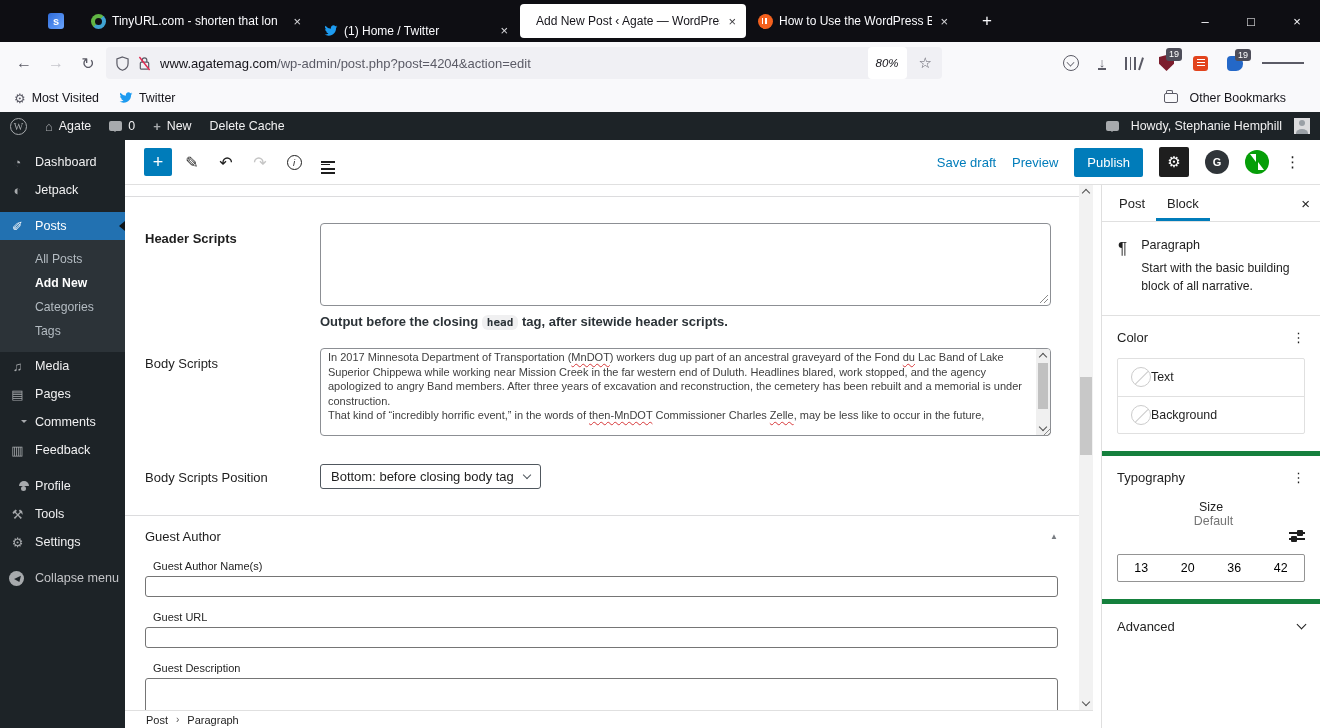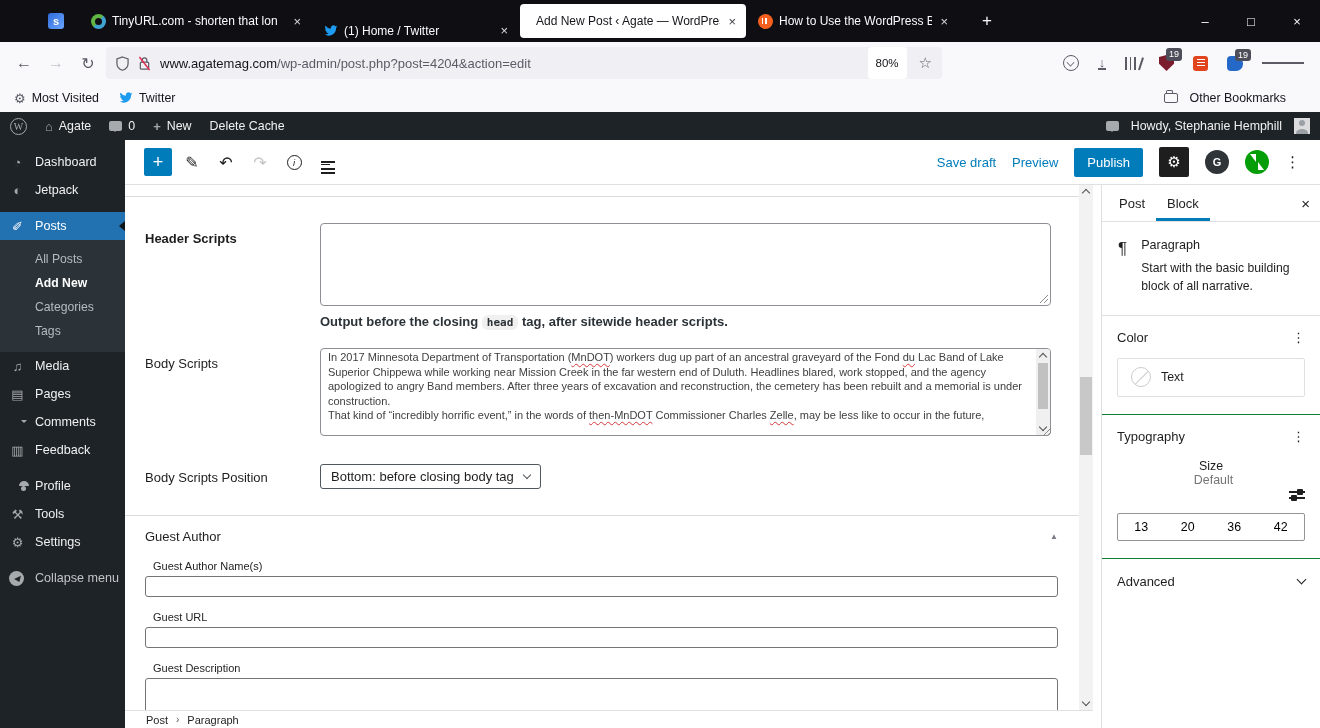--- a/index.html
+++ b/index.html
@@ -31,21 +31,21 @@
   
   .navbar { height:42px; background:#f9f9fb; display:flex; align-items:center; padding:0 8px; flex:0 0 auto; }
   .nav-btn { width:32px; height:32px; display:flex; align-items:center; justify-content:center;
     font-size:16px; color:#5b5b66; }
   .nav-btn.disabled { color:#c6c6cc; }
   .urlbar { width:836px; height:32px; background:#f0f0f4; border-radius:4px; display:flex;
     align-items:center; padding:0 10px; margin-left:2px; }
   .url-icon { margin-right:9px; display:flex; align-items:center; }
   .url-text { flex:1; font-size:13px; color:#5b5b66; overflow:hidden; white-space:nowrap; }
   .url-domain { color:#15141a; }
-  .zoom-badge { background:#fff; border-radius:4px; font-size:11.5px; color:#15141a; padding:10px 8px; margin-right:12px; }
+  .zoom-badge { background:#fff; border-radius:4px; font-size:11.5px; color:#15141a; padding:10px 8px; margin-right:12px;font-style:italic; }
   .star { font-size:15px; color:#5b5b66; }
   .nav-right { margin-left:auto; display:flex; align-items:center; gap:19px; padding-right:8px; }
   .ext { position:relative; display:flex; align-items:center; justify-content:center; }
   .badge { position:absolute; top:-7px; right:-8px; background:#4e4e5a; color:#fff; font-size:9px;
     padding:1px 3px; border-radius:3px; line-height:1.2; }
   .pocket { width:16px; height:16px; border:1.6px solid #5b5b66; border-radius:50%; position:relative; }
   .pocket::after { content:""; position:absolute; left:3px; top:3px; width:6px; height:6px;
     border-right:1.6px solid #5b5b66; border-bottom:1.6px solid #5b5b66; transform:rotate(45deg) scale(.8); }
   .dl { color:#5b5b66; font-size:13px; border-bottom:2px solid #5b5b66; line-height:11px; padding:0 1px; }
   .lib { display:flex; gap:2.5px; align-items:flex-end; }
@@ -183,25 +183,25 @@
   
   .insp { width:219px; flex:0 0 auto; border-left:1px solid #dfdfdf; margin-left:8px; display:flex; flex-direction:column; color:#1e1e1e; }
   .itabs { height:37px; display:flex; align-items:stretch; padding:0 10px 0 6px; border-bottom:1px solid #e0e0e0; }
   .itab { font-size:13px; display:flex; align-items:center; padding:0 11px; position:relative; }
   .itab.active::after { content:""; position:absolute; left:0; right:0; bottom:0; height:3px; background:#007cba; }
   .close-x { margin-left:auto; align-self:center; font-size:15px; }
   .block-card { display:flex; gap:14px; padding:16px 16px 19px; border-bottom:1px solid #e0e0e0; }
   .pilcrow { font-size:17px; padding-top:1px; }
   .bc-title { font-size:12.6px; margin-bottom:7px; }
   .bc-desc { font-size:12.2px; line-height:1.5; }
-  .panel { padding:14px 15px 17px; border-bottom:1px solid #15803d; }
+  .panel { padding:14px 15px 17px; border-bottom:5px solid #15803d; }
   .phead { display:flex; align-items:center; font-size:13px; }
   .phead .kebab { margin-left:auto; font-size:13px; }
   .color-box { margin-top:13px; border:1px solid #e0e0e0; border-radius:2px; }
-  .color-row { height:37px; display:flex; align-items:center; gap:10px; padding-left:13px; font-size:12.4px; }
+  .color-row { height:37px; display:flex; align-items:center; padding-left:13px; font-size:12.4px; }
   .color-row + .color-row { border-top:1px solid #e0e0e0; }
   .noswatch { width:20px; height:20px; border-radius:50%; border:1px solid #ccc; position:relative; overflow:hidden; flex:0 0 auto; }
   .noswatch::after { content:""; position:absolute; left:9px; top:-3px; width:1px; height:26px; background:#ccc; transform:rotate(45deg); }
   .size-row { display:flex; align-items:center; margin-top:15px; font-size:12.4px;flex-direction:column; }
   .size-val { color:#757575; margin-left:5px; }
   .sliders { margin-left:auto; }
   .sl { display:block; width:16px; height:1.8px; background:#1e1e1e; margin:4.5px 0; position:relative; }
   .sl::after { content:""; position:absolute; top:-2.2px; width:6px; height:6px; background:#1e1e1e; border-radius:1px; }
   .sl.a::after { right:2px; } .sl.b::after { left:2px; }
   .size-seg { margin-top:9px; border:1px solid #949494; border-radius:2px; height:28px; display:flex; }
@@ -536,20 +536,24 @@
           <div class="panel">
             <div class="phead">
               <span>Color</span>
               <span class="kebab">⋮</span>
             </div>
             <div class="color-box">
               <div class="color-row">
                 <i class="noswatch"></i>
                 <span>Text</span>
               </div>
+              <div class="color-row">
+                <i class="noswatch"></i>
+                <span>Background</span>
+              </div>
             </div>
           </div>
 
           <div class="panel">
             <div class="phead">
               <span>Typography</span>
               <span class="kebab">⋮</span>
             </div>
             <div class="size-row">
               <span>Size</span>

